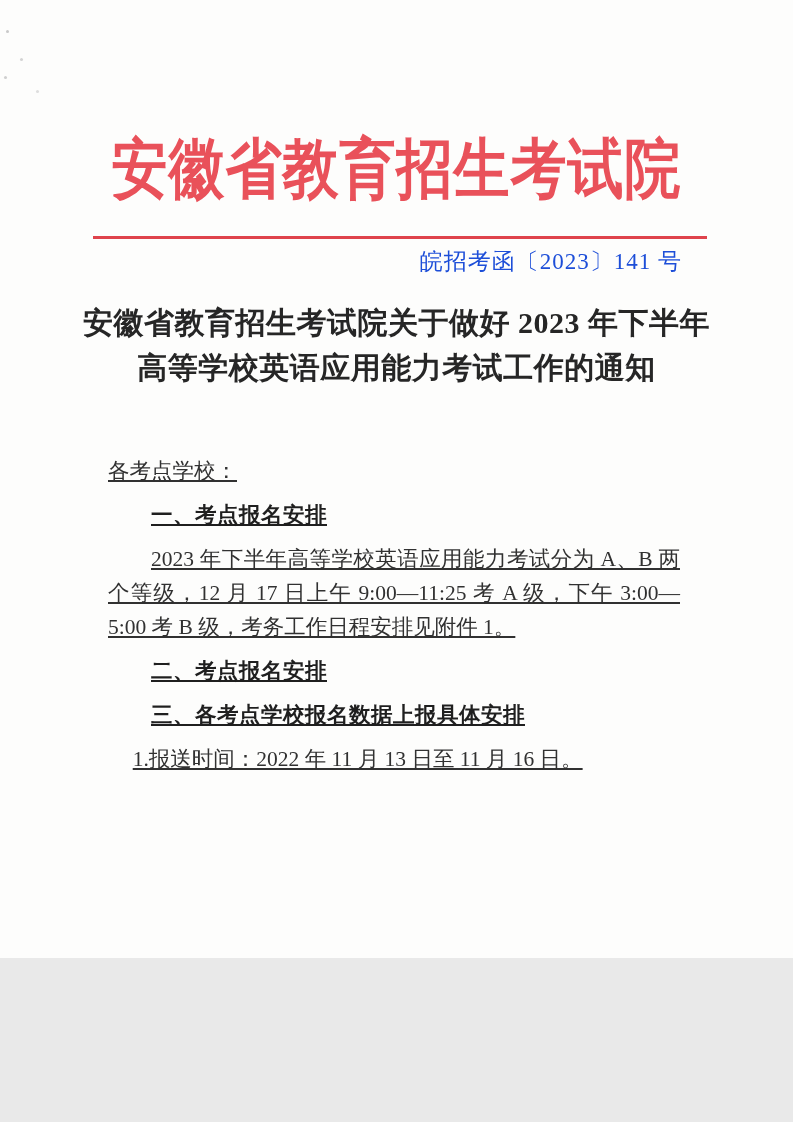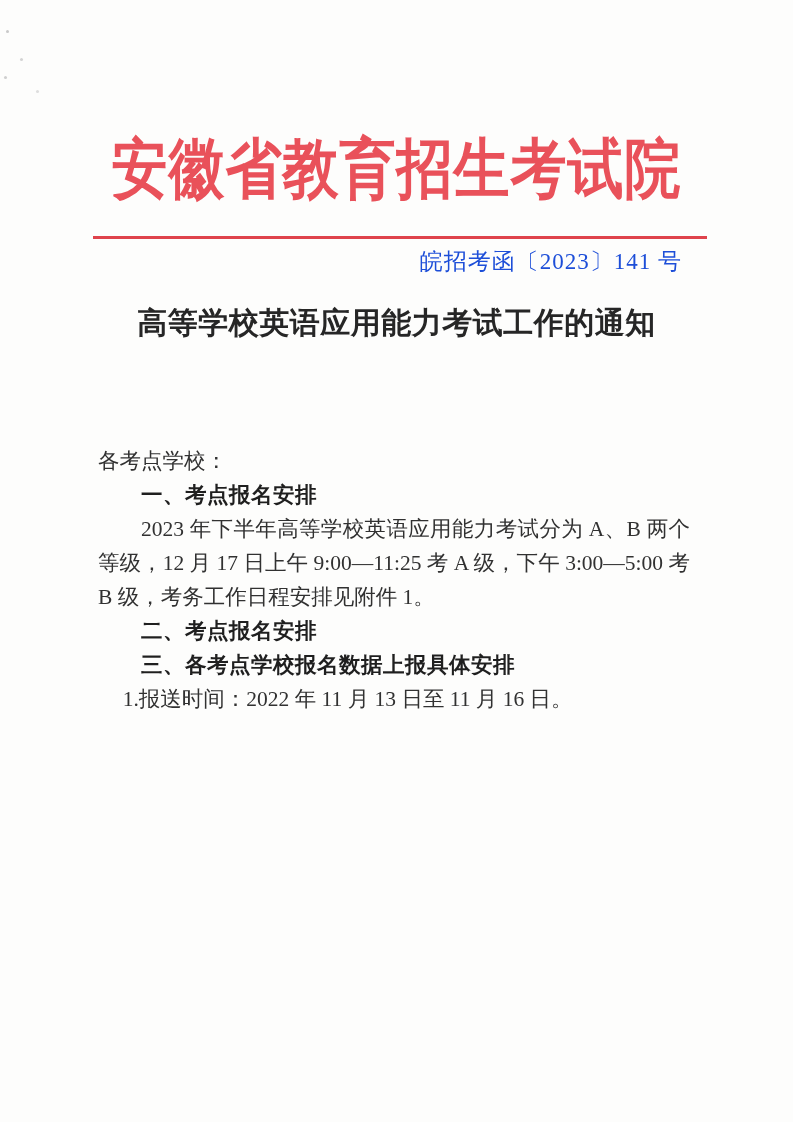--- a/index.html
+++ b/index.html
@@ -3,21 +3,21 @@
 <meta charset="utf-8">
 <style>
   html, body {
     margin: 0;
     padding: 0;
     background: #e9e9e9;
   }
   .page {
     position: relative;
     width: 793px;
-    height: 1122px;
+    height: 958px;
     margin: 0 auto;
     background: #fdfdfc;
     overflow: hidden;
     font-family: "Liberation Serif", serif;
   }
   
   .scan-noise {
     position: absolute;
     left: 6px; top: 30px;
     width: 3px; height: 3px;
@@ -75,25 +75,26 @@
     top: 444px;
     left: 98px;
     width: 592px;
     font-size: 21.5px;
     line-height: 34px;
     color: #313131;
     text-align: justify;
     text-justify: inter-character;
   }
   .body-text p, .body-text h2 {
-    margin: 0;
+    margin: 10px;
     padding: 0;
     font-size: 21.5px;
     line-height: 34px;
     font-weight: normal;
+    text-decoration: underline;
   }
   .salutation { text-indent: 0; }
   .para { text-indent: 2em; }
   .heading {
     text-indent: 2em;
     font-weight: bold !important;
     color: #1f1f1f;
     font-family: "Liberation Sans", sans-serif;
     letter-spacing: 0.5px;
   }
@@ -105,20 +106,21 @@
 <div class="page">
   <span class="scan-noise"></span>
 
   <h1 class="letterhead">安徽省教育招生考试院</h1>
 
   <div class="red-rule"></div>
 
   <div class="doc-number">皖招考函〔2023〕141 号</div>
 
   <div class="doc-title">
+    <div>安徽省教育招生考试院关于做好 2023 年下半年</div>
     <div>高等学校英语应用能力考试工作的通知</div>
   </div>
 
   <main class="body-text">
     <p class="salutation">各考点学校：</p>
 
 
     <h2 class="heading">一、考点报名安排</h2>
 
     <p class="para">2023 年下半年高等学校英语应用能力考试分为 A、B 两个等级，12 月 17 日上午 9:00—11:25 考 A 级，下午 3:00—5:00 考 B 级，考务工作日程安排见附件 1。</p>

